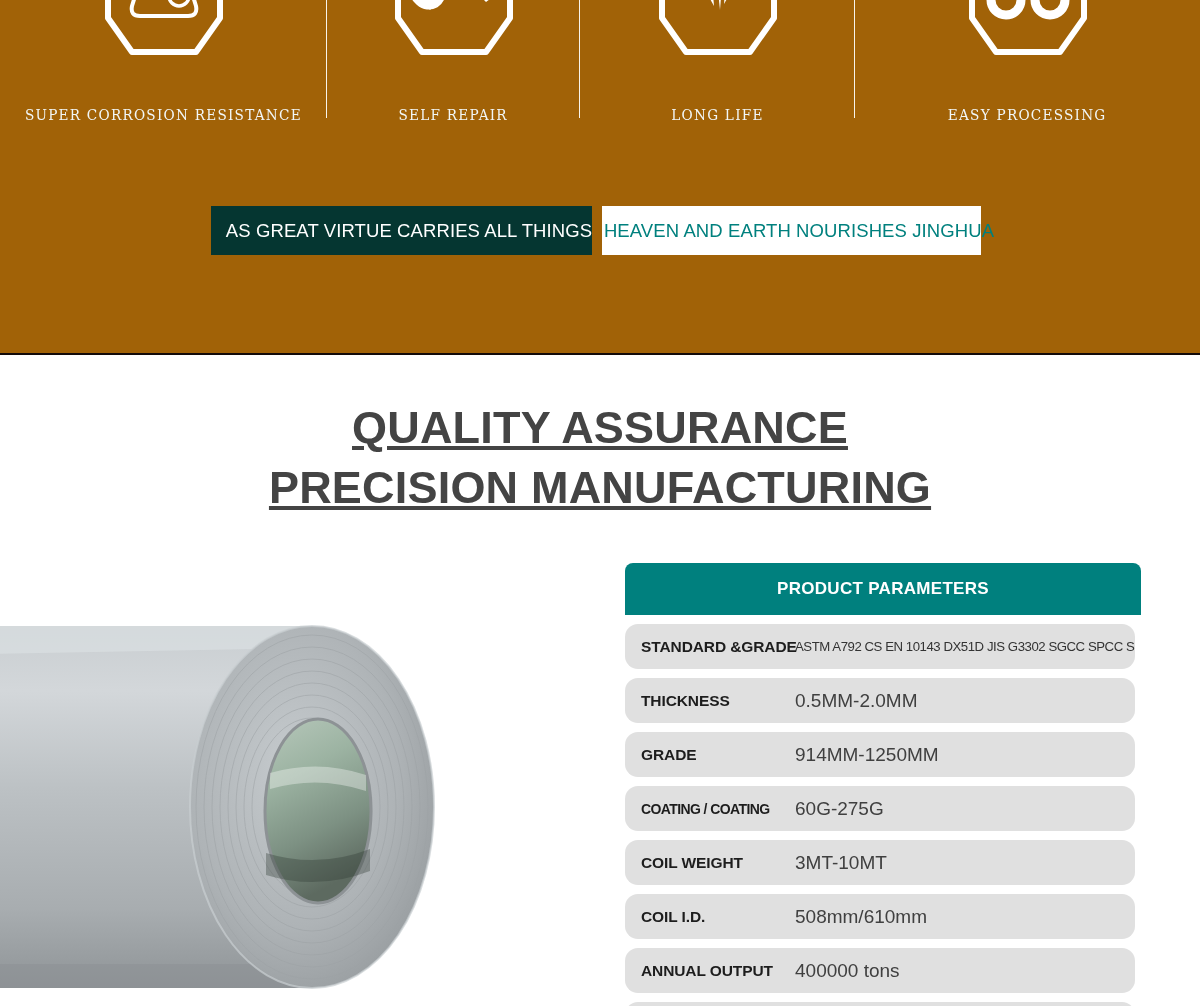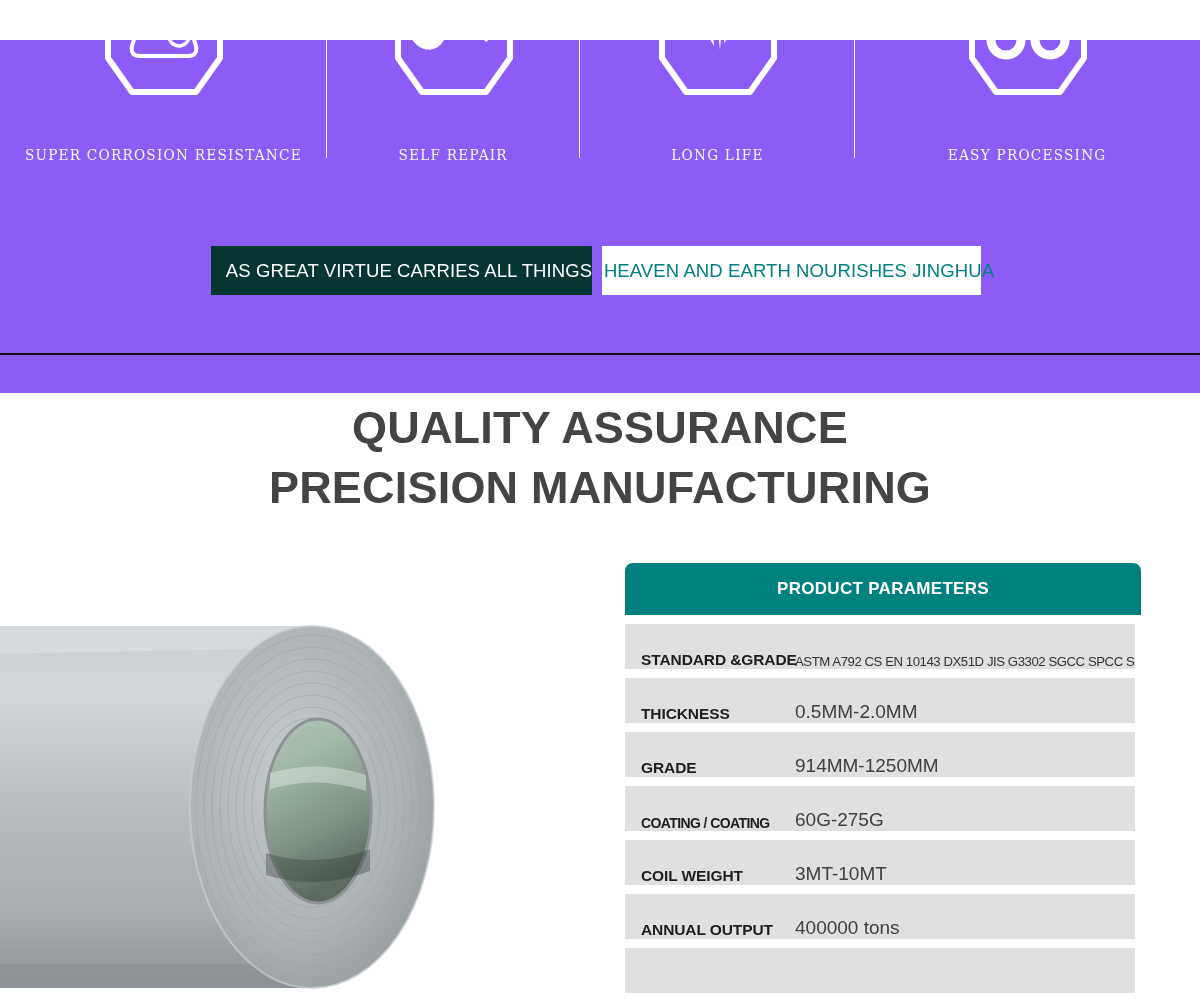--- a/index.html
+++ b/index.html
@@ -14,23 +14,22 @@
     overflow: hidden;
     font-family: "Liberation Sans", sans-serif;
   }
 
   
   .banner {
     position: absolute;
     left: 0; top: 0;
     width: 1200px;
     height: 353px;
-    background: #8b5cf6;
+    background: #a16207;
     overflow: hidden;
-    margin-top: 40px;
   }
   .banner-bottom-rule {
     position: absolute;
     left: 0; top: 353px;
     width: 1200px;
     height: 2px;
     background: #120a0a;
   }
 
   .feature-row {
@@ -121,21 +120,21 @@
     left: 0;
     top: 398px;
     width: 1200px;
     text-align: center;
     color: #444444;
     font-size: 45px;
     font-weight: bold;
     line-height: 60px;
     letter-spacing: .2px;
   }
-  .section-title .line { display: block; }
+  .section-title .line { display: block; text-decoration: underline; }
 
   
   .coil-wrap {
     position: absolute;
     left: -18px;
     top: 608px;
     width: 560px;
     height: 398px;
     overflow: hidden;
   }
@@ -160,24 +159,25 @@
     display: flex;
     align-items: center;
     justify-content: center;
   }
   .params-rows {
     margin-top: 9px;
     width: 510px;
   }
   .param-row {
     display: flex;
-    align-items: flex-end;
+    align-items: center;
     height: 45px;
     background: #e0e0e0;
     margin-bottom: 9px;
+    border-radius: 13px;
   }
   .param-label {
     flex: 0 0 auto;
     width: 170px;
     padding-left: 16px;
     box-sizing: border-box;
     font-size: 15.5px;
     font-weight: bold;
     color: #1d1d1d;
     letter-spacing: -.1px;
@@ -370,20 +370,24 @@
     <div class="param-row">
       <div class="param-label tight">COATING / COATING</div>
       <div class="param-value">60G-275G</div>
     </div>
 
     <div class="param-row">
       <div class="param-label">COIL WEIGHT</div>
       <div class="param-value">3MT-10MT</div>
     </div>
 
+    <div class="param-row">
+      <div class="param-label">COIL I.D.</div>
+      <div class="param-value">508mm/610mm</div>
+    </div>
 
     <div class="param-row">
       <div class="param-label">ANNUAL OUTPUT</div>
       <div class="param-value">400000 tons</div>
     </div>
 
     <div class="param-row empty">
       <div class="param-label"></div>
       <div class="param-value"></div>
     </div>

